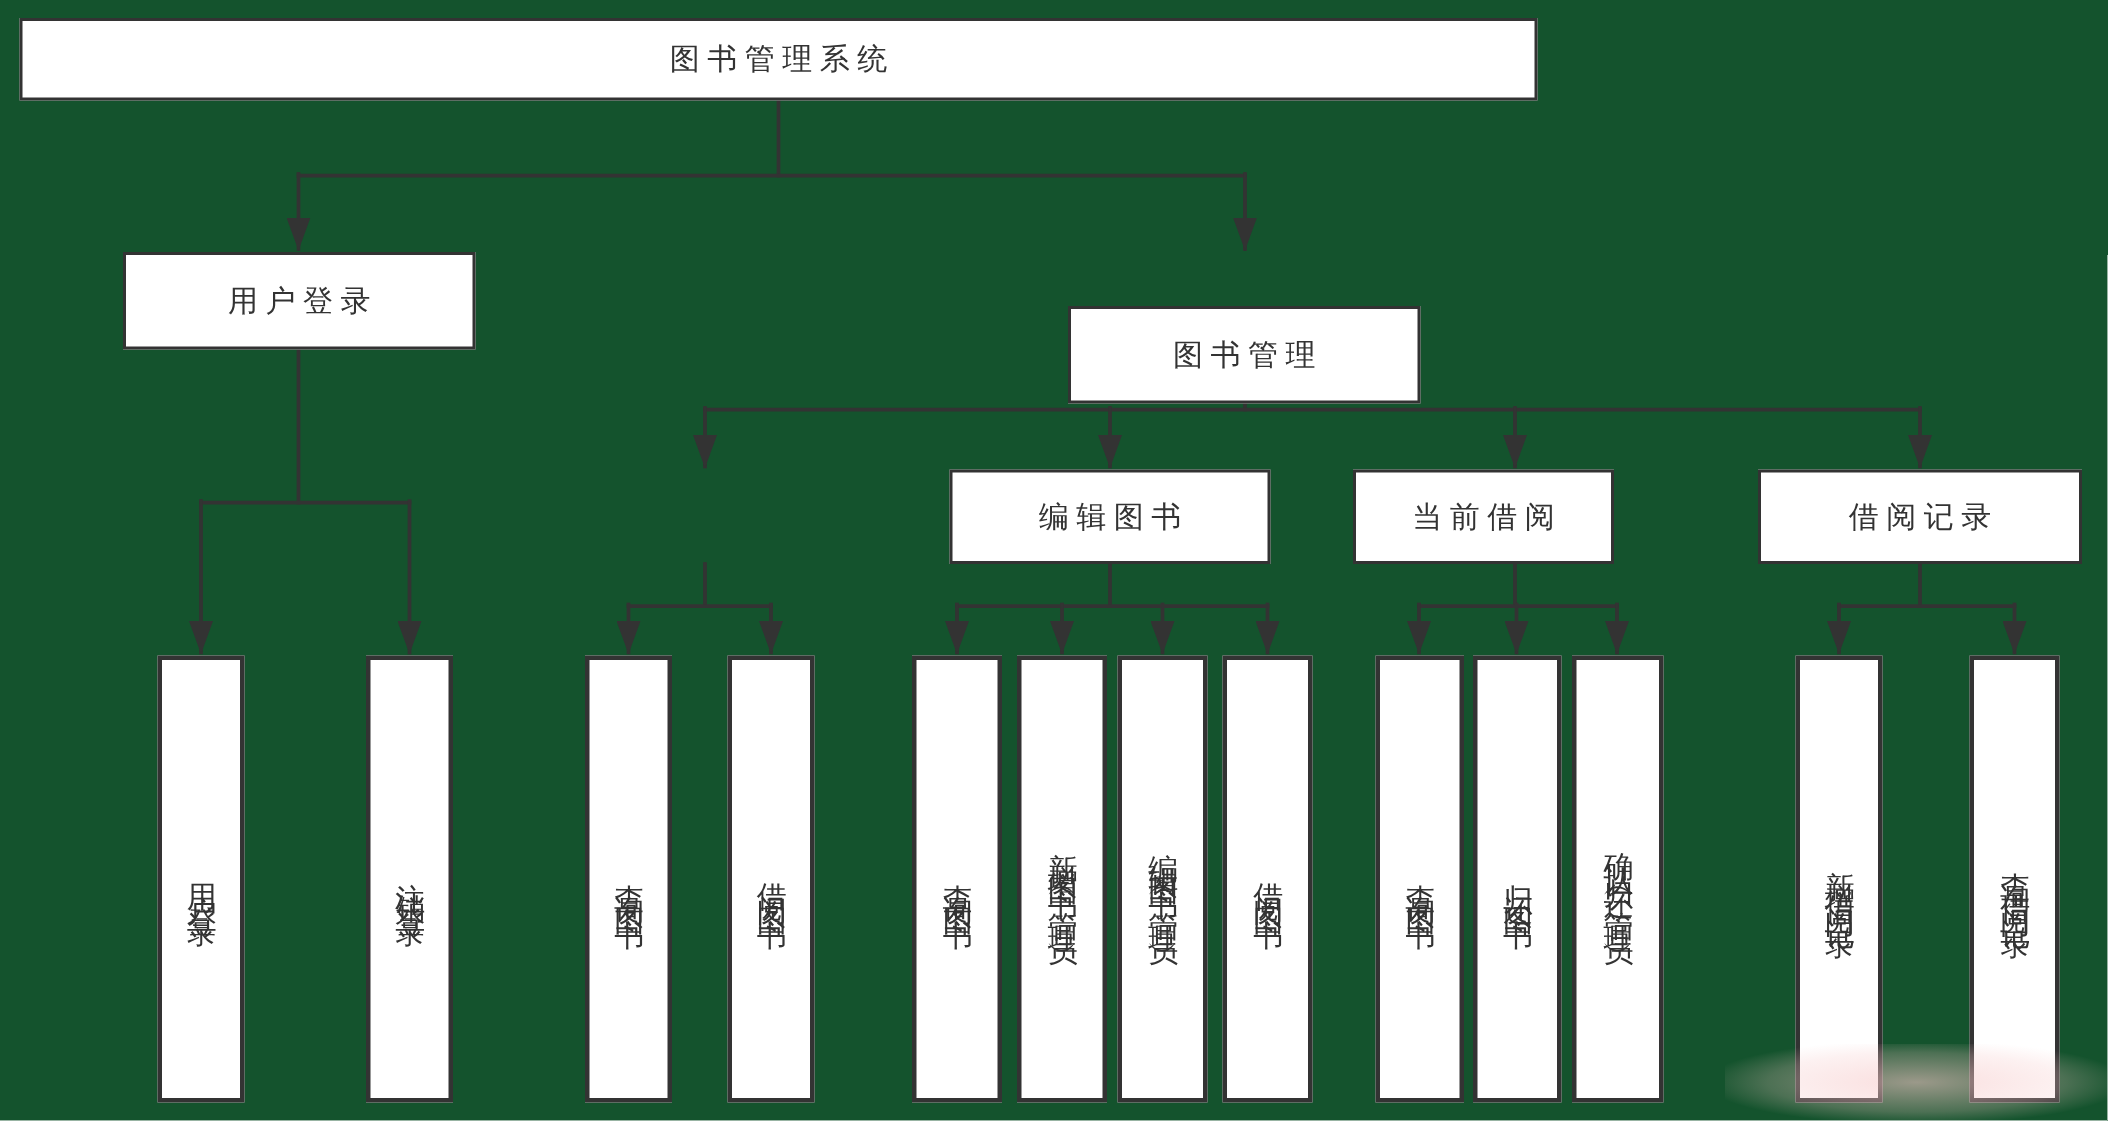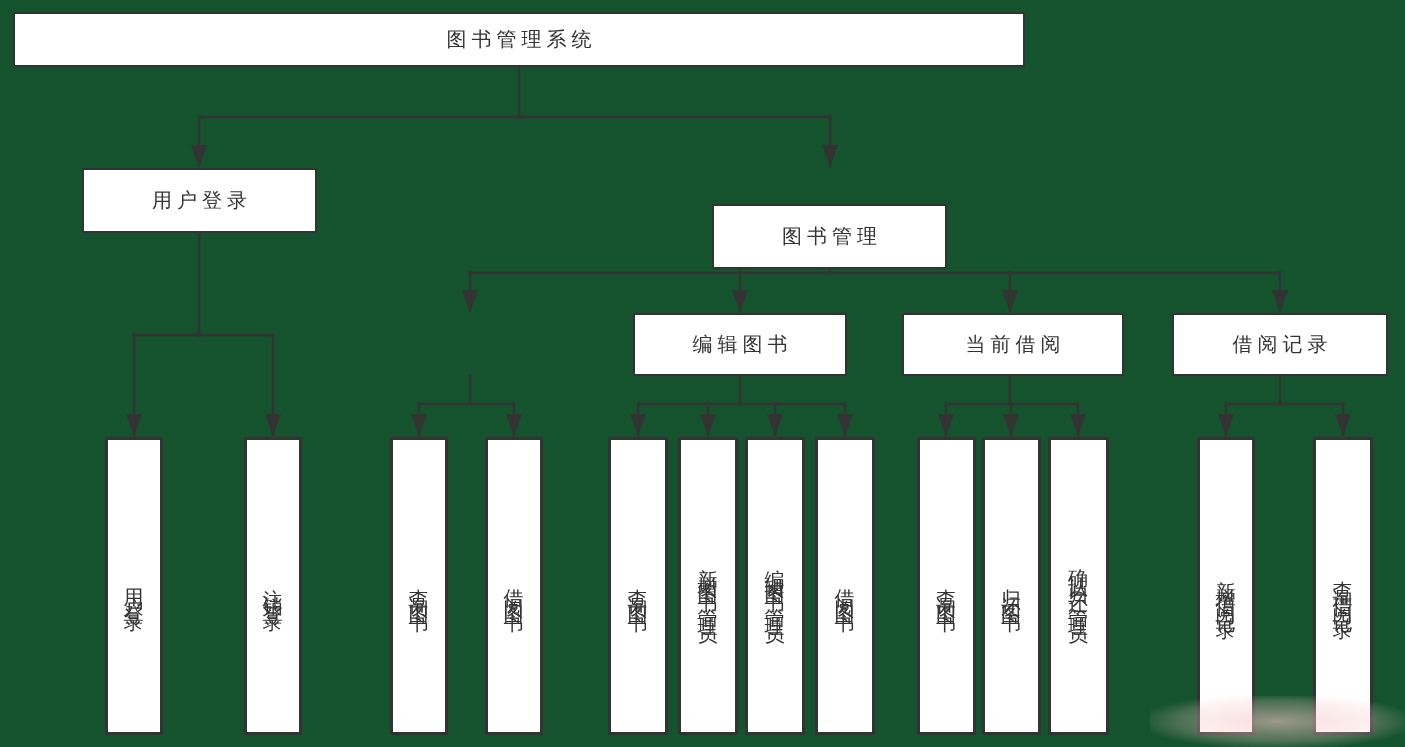--- a/index.html
+++ b/index.html
@@ -84,21 +84,21 @@
       <line x1="1343" y1="403" x2="1343" y2="435" marker-end="url(#arrow)"></line>
     </g>
   </svg>
 
   <div class="node" style="left:13px;top:12px;width:1012px;height:55px;">图书管理系统</div>
 
   <div class="node" style="left:82px;top:168px;width:235px;height:65px;">用户登录</div>
   <div class="node" style="left:712px;top:168px;width:235px;height:65px;margin-top:36px;">图书管理</div>
 
   <div class="node" style="left:633px;top:313px;width:214px;height:63px;">编辑图书</div>
-  <div class="node" style="left:902px;top:313px;width:222px;height:63px;">当前借阅</div>
+  <div class="node" style="left:902px;top:313px;width:174px;height:63px;">当前借阅</div>
   <div class="node" style="left:1172px;top:313px;width:216px;height:63px;">借阅记录</div>
 
   <div class="node leaf" style="left:105px;top:437px;width:58px;height:298px;">用户登录</div>
   <div class="node leaf" style="left:244px;top:437px;width:58px;height:298px;">注销登录</div>
 
   <div class="node leaf" style="left:390px;top:437px;width:58px;height:298px;">查询图书</div>
   <div class="node leaf" style="left:485px;top:437px;width:58px;height:298px;">借阅图书</div>
 
   <div class="node leaf" style="left:608px;top:437px;width:60px;height:298px;">查询图书</div>
   <div class="node leaf" style="left:678px;top:437px;width:60px;height:298px;">新增图书（管理员）</div>

